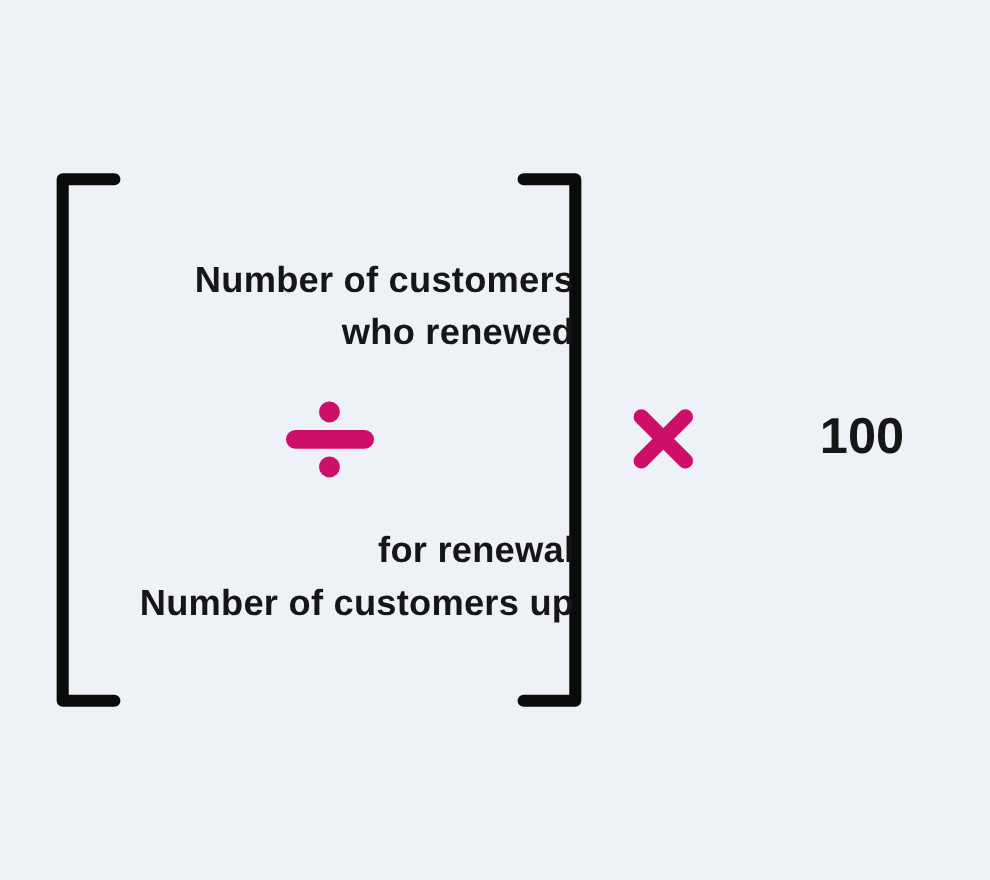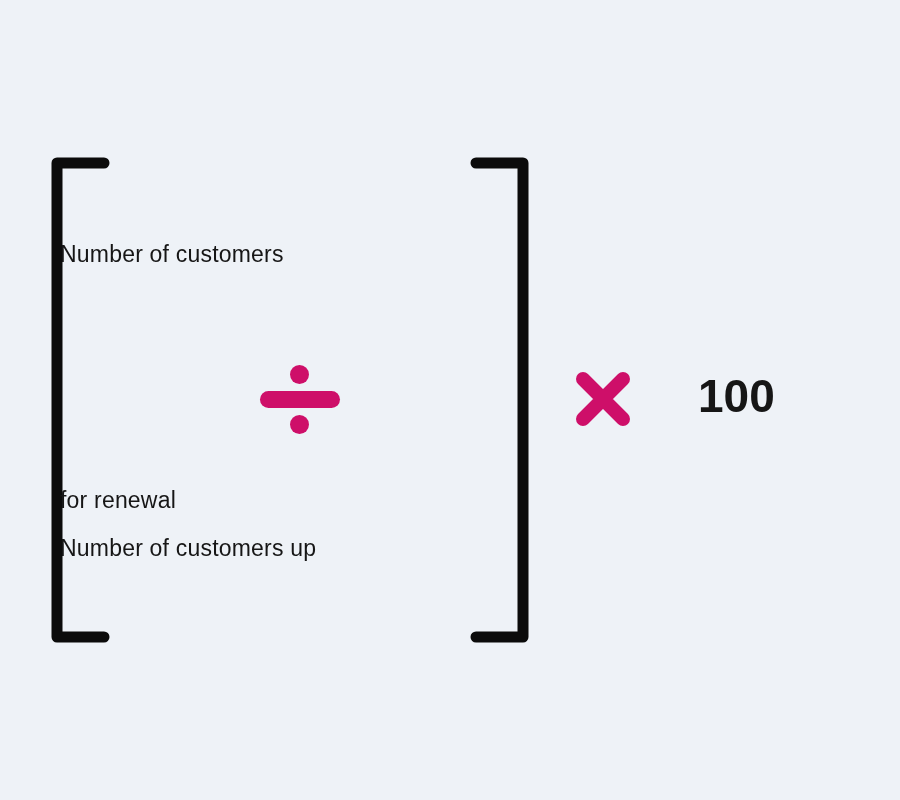--- a/index.html
+++ b/index.html
@@ -24,24 +24,24 @@
     position: absolute;
     top: 153px;
     width: 64px; height: 494px;
   }
   .bracket.left  { left: 46px; }
   .bracket.right { left: 470px; }
   .fraction-text {
     position: absolute;
     left: 60px;
     width: 462px;
-    text-align: left;
+    text-align: right;
     color: var(--text);
-    font-weight: 400;
-    font-size: 23px;
+    font-weight: 700;
+    font-size: 33px;
     line-height: 48px;
     letter-spacing: 0.2px;
   }
   .numerator   { top: 230px; }
   .denominator { top: 476px; }
   .divide-icon {
     position: absolute;
     left: 260px; top: 365px;
     width: 80px; height: 69px;
   }
@@ -63,21 +63,21 @@
   .divide-dot.bottom { top: 50px; }
   .multiply-icon {
     position: absolute;
     left: 574px; top: 370px;
     width: 58px; height: 58px;
   }
   .multiplier {
     position: absolute;
     left: 698px; top: 371px;
     width: 124px;
-    text-align: left;
+    text-align: right;
     color: var(--text);
     font-weight: 700;
     font-size: 46px;
     line-height: 50px;
   }
 </style>
 </head>
 <body>
 
 <div class="stage">
@@ -85,20 +85,21 @@
   <svg class="bracket left" viewBox="0 0 64 494" fill="none" xmlns="http://www.w3.org/2000/svg">
     <path d="M58 10 H11 V484 H58" stroke="#0B0B0B" stroke-width="11" stroke-linecap="round" stroke-linejoin="round" fill="none"></path>
   </svg>
 
   <svg class="bracket right" viewBox="0 0 64 494" fill="none" xmlns="http://www.w3.org/2000/svg">
     <path d="M6 10 H53 V484 H6" stroke="#0B0B0B" stroke-width="11" stroke-linecap="round" stroke-linejoin="round" fill="none"></path>
   </svg>
 
   <div class="fraction-text numerator">
     <div>Number of customers</div>
+    <div>who renewed</div>
   </div>
 
   <div class="divide-icon">
     <span class="divide-dot top"></span>
     <span class="divide-bar"></span>
     <span class="divide-dot bottom"></span>
   </div>
 
   <div class="fraction-text denominator">
     <div>for renewal</div>

